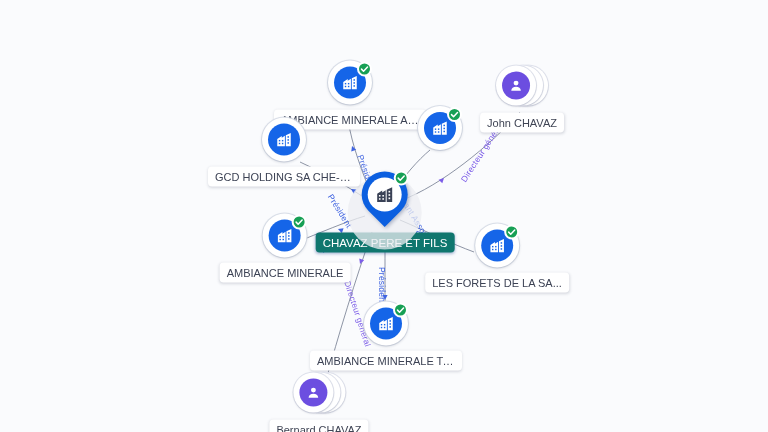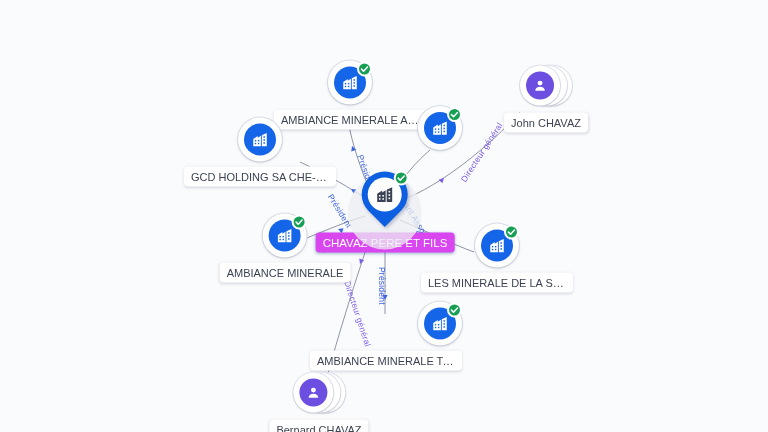--- a/index.html
+++ b/index.html
@@ -164,21 +164,21 @@
     background: #ffffff;
     color: #3c4254;
     font-size: 11px;
     line-height: 14px;
     padding: 3px 7px;
     border-radius: 4px;
     box-shadow: 0 1px 3px rgba(30,40,70,.16);
     text-align: center;
   }
   .node-label.focus-label {
-    background: #d946ef;
+    background: #0f766e;
     color: #ffffff;
     box-shadow: 0 1px 3px rgba(20,60,140,.35);
     font-size: 11.5px;
   }
   .node-label.person-label {
     background: #ffffff;
     color: #3f4454;
   }
 
   
@@ -296,21 +296,21 @@
     <rect x="16.6" y="15.6" width="2" height="2" fill="#1565e8"></rect>
   </svg>
 </div>
           <div class="badge-check">
   <svg width="9" height="9" viewBox="0 0 12 12" aria-hidden="true">
     <path d="M2 6.2L4.7 8.9L10 3.4" stroke="#ffffff" stroke-width="2" fill="none" stroke-linecap="round" stroke-linejoin="round"></path>
   </svg>
 </div>
         </div>
       </div>
-      <div class="node" style="left: 260px; top: 152px;">
+      <div class="node" style="left: 284px; top: 152px;">
         <div class="company-chip">
           <div class="disc">
   <svg width="18" height="18" viewBox="0 0 24 24" aria-hidden="true">
     <path d="M3 21V11.2L9 7.2V9.6L13.2 7V21H3Z" fill="#ffffff"></path>
     <path d="M14.4 21V6.2L21 3.2V21H14.4Z" fill="#ffffff"></path>
     <rect x="5.1" y="12.6" width="1.9" height="1.9" fill="#1565e8"></rect>
     <rect x="9.2" y="12.6" width="1.9" height="1.9" fill="#1565e8"></rect>
     <rect x="5.1" y="16.4" width="1.9" height="1.9" fill="#1565e8"></rect>
     <rect x="9.2" y="16.4" width="1.9" height="1.9" fill="#1565e8"></rect>
     <rect x="16.6" y="7.6" width="2" height="2" fill="#1565e8"></rect>
@@ -358,23 +358,23 @@
     <rect x="16.6" y="11.6" width="2" height="2" fill="#1565e8"></rect>
     <rect x="16.6" y="15.6" width="2" height="2" fill="#1565e8"></rect>
   </svg>
 </div>
           <div class="badge-check">
   <svg width="9" height="9" viewBox="0 0 12 12" aria-hidden="true">
     <path d="M2 6.2L4.7 8.9L10 3.4" stroke="#ffffff" stroke-width="2" fill="none" stroke-linecap="round" stroke-linejoin="round"></path>
   </svg>
 </div>
         </div>
-        <div class="node-label">LES MINERALE DE LA SA...</div>
-      </div>
-      <div class="node" style="left: 386px; top: 336px; align-items: flex-end;">
+        <div class="node-label">LES FORETS DE LA SA...</div>
+      </div>
+      <div class="node" style="left: 386px; top: 336px;">
         <div class="company-chip">
           <div class="disc">
   <svg width="18" height="18" viewBox="0 0 24 24" aria-hidden="true">
     <path d="M3 21V11.2L9 7.2V9.6L13.2 7V21H3Z" fill="#ffffff"></path>
     <path d="M14.4 21V6.2L21 3.2V21H14.4Z" fill="#ffffff"></path>
     <rect x="5.1" y="12.6" width="1.9" height="1.9" fill="#1565e8"></rect>
     <rect x="9.2" y="12.6" width="1.9" height="1.9" fill="#1565e8"></rect>
     <rect x="5.1" y="16.4" width="1.9" height="1.9" fill="#1565e8"></rect>
     <rect x="9.2" y="16.4" width="1.9" height="1.9" fill="#1565e8"></rect>
     <rect x="16.6" y="7.6" width="2" height="2" fill="#1565e8"></rect>
@@ -383,21 +383,21 @@
   </svg>
 </div>
           <div class="badge-check">
   <svg width="9" height="9" viewBox="0 0 12 12" aria-hidden="true">
     <path d="M2 6.2L4.7 8.9L10 3.4" stroke="#ffffff" stroke-width="2" fill="none" stroke-linecap="round" stroke-linejoin="round"></path>
   </svg>
 </div>
         </div>
         <div class="node-label">AMBIANCE MINERALE TA...</div>
       </div>
-      <div class="node" style="left: 546px; top: 98px;">
+      <div class="node" style="left: 522px; top: 98px;">
         <div class="person-chip">
           <div class="stack s3"></div>
           <div class="stack s2"></div>
           <div class="stack s1">
             <div class="avatar">
   <svg width="16" height="16" viewBox="0 0 24 24" aria-hidden="true">
     <circle cx="12" cy="8.4" r="3.7" fill="#ffffff"></circle>
     <path d="M4.8 20c0-4 3.3-6.1 7.2-6.1S19.2 16 19.2 20H4.8Z" fill="#ffffff"></path>
   </svg>
 </div>

